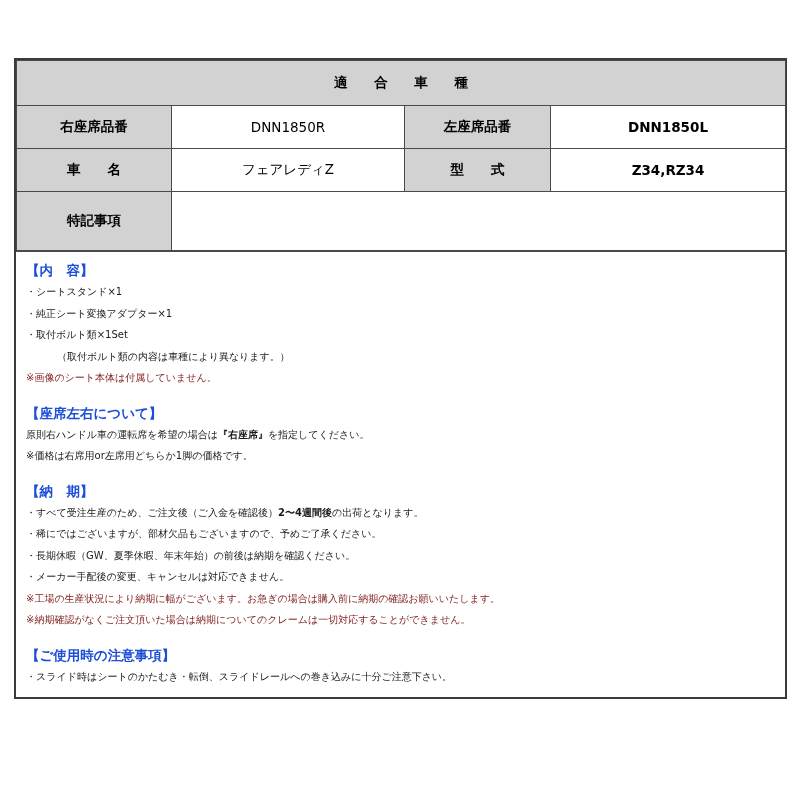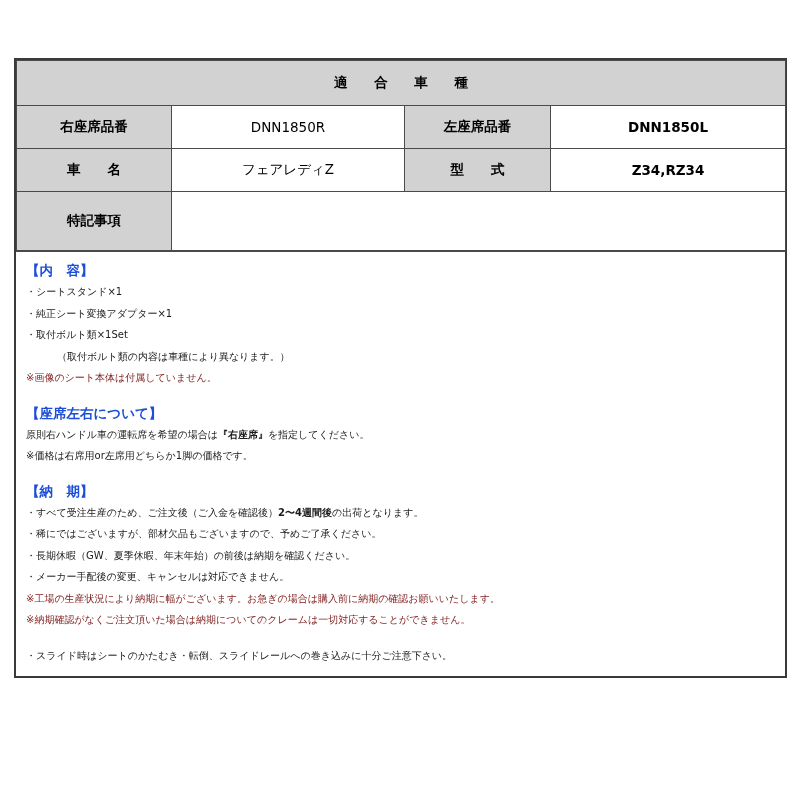--- a/index.html
+++ b/index.html
@@ -158,16 +158,17 @@
     <div class="sec-title">【納　期】</div>
     <div class="line">・すべて受注生産のため、ご注文後（ご入金を確認後）<b>2〜4週間後</b>の出荷となります。</div>
     <div class="line">・稀にではございますが、部材欠品もございますので、予めご了承ください。</div>
     <div class="line">・長期休暇（GW、夏季休暇、年末年始）の前後は納期を確認ください。</div>
     <div class="line">・メーカー手配後の変更、キャンセルは対応できません。</div>
     <div class="line red">※工場の生産状況により納期に幅がございます。お急ぎの場合は購入前に納期の確認お願いいたします。</div>
     <div class="line red">※納期確認がなくご注文頂いた場合は納期についてのクレームは一切対応することができません。</div>
 
     <div class="gap"></div>
 
+    <div class="sec-title">【ご使用時の注意事項】</div>
     <div class="line">・スライド時はシートのかたむき・転倒、スライドレールへの巻き込みに十分ご注意下さい。</div>
 
   </div>
 </div>
 
 </body></html>

